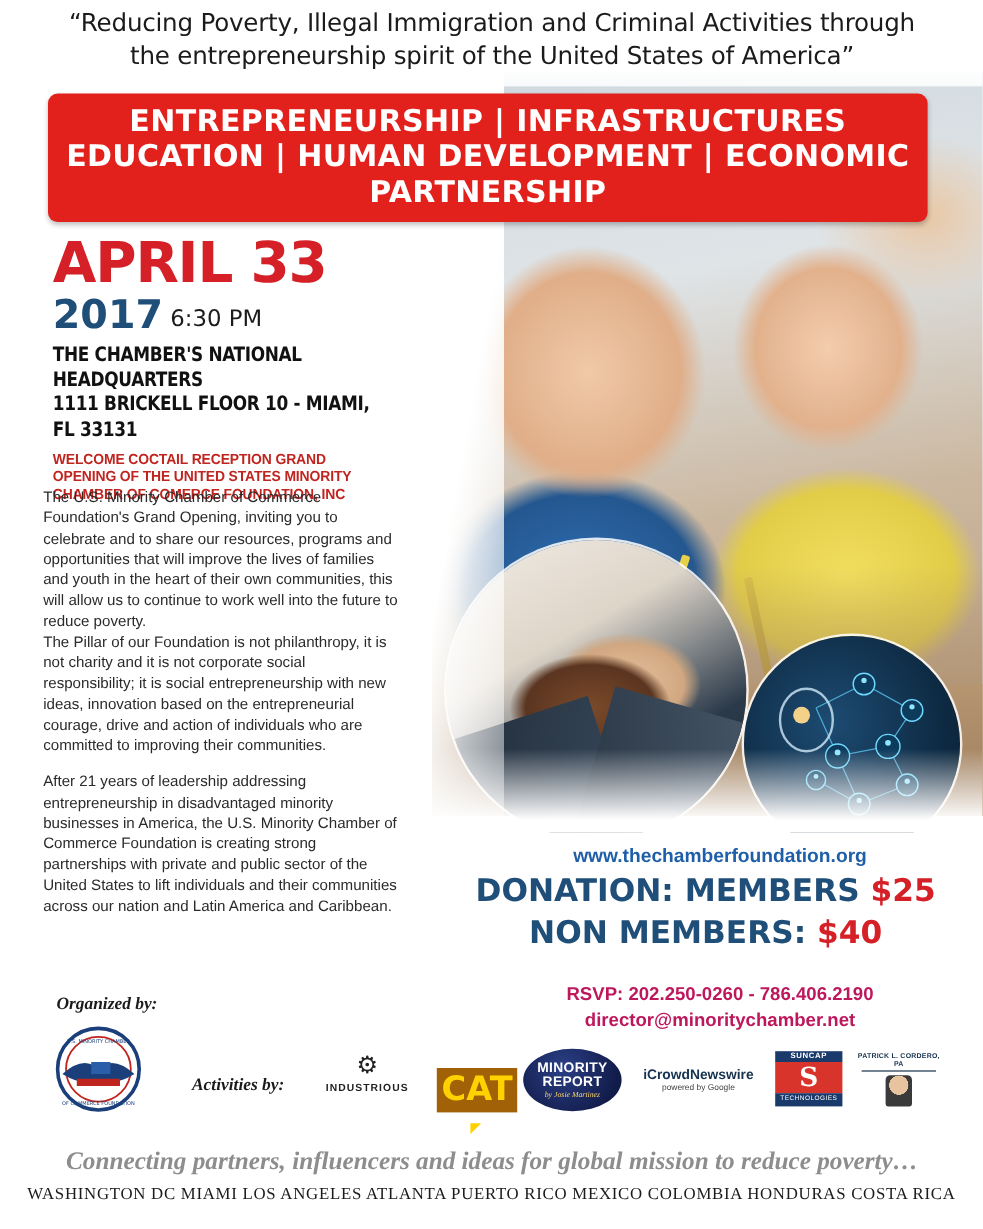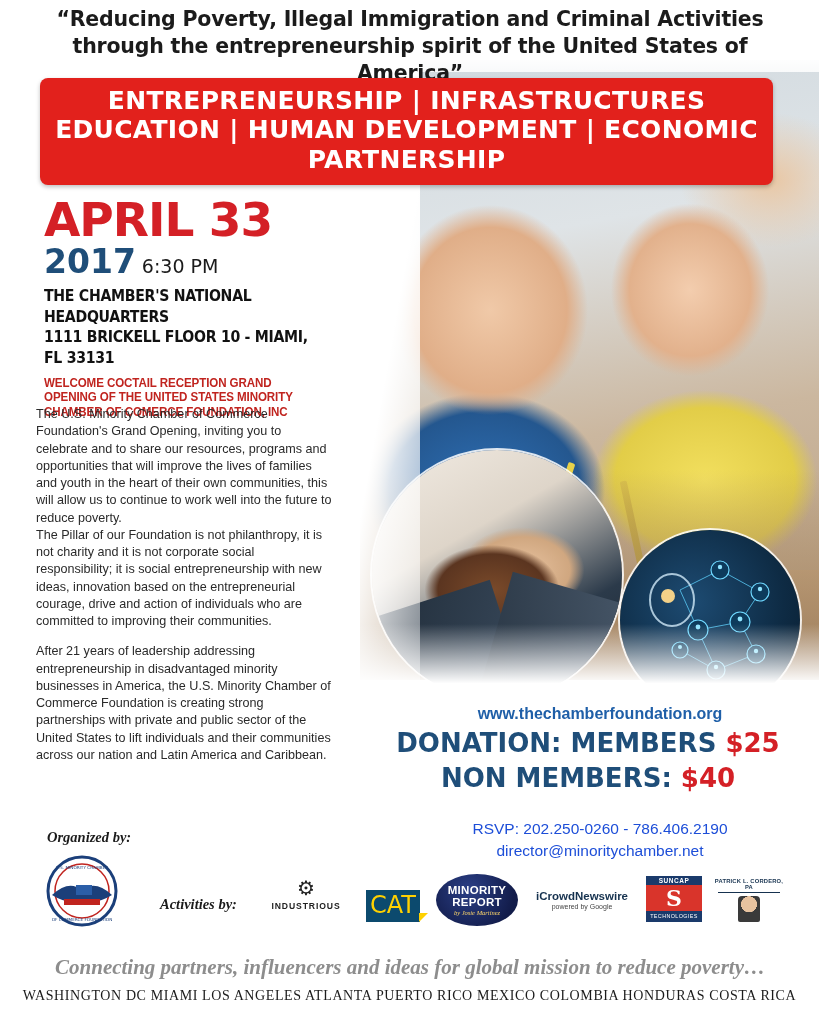--- a/index.html
+++ b/index.html
@@ -136,21 +136,21 @@
 
   
   .content { position: absolute; inset: 0; }
 
   .headline-quote {
     position: absolute;
     left: 40px; top: 6px;
     width: 740px;
     text-align: center;
     font-family: "DejaVu Sans", sans-serif;
-    font-weight: bold;
+    font-weight: normal;
     font-size: 20.5px;
     line-height: 1.32;
     color: #1b1b1b;
     letter-spacing: -0.2px;
   }
 
   .red-banner {
     position: absolute;
     left: 40px; top: 78px;
     width: 733px;
@@ -262,24 +262,24 @@
     margin-top: 4px;
   }
   .donation .line2 .amt { color: #d42026; }
 
   .rsvp {
     position: absolute;
     left: 400px; top: 818px;
     width: 400px;
     text-align: center;
     font-family: "Liberation Sans", sans-serif;
-    font-weight: normal;
+    font-weight: bold;
     font-size: 15.5px;
     line-height: 1.45;
-    color: #1d4ed8;
+    color: #be185d;
   }
 
   .organized-label {
     position: absolute;
     left: 47px; top: 829px;
     font-family: "Liberation Serif", serif;
     font-style: italic;
     font-weight: bold;
     font-size: 14.5px;
     color: #1b1b1b;
@@ -311,22 +311,22 @@
   .sp-industrious { left: 0px; top: 6px; width: 76px; }
   .sp-industrious .glyph {
     font-size: 20px; line-height: 1; color: #222;
   }
   .sp-industrious .nm {
     font-family: Liberation Sans, sans-serif;
     font-size: 8.6px; font-weight: bold; letter-spacing: .9px; color: #222; margin-top: 3px;
   }
   .sp-cat { left: 96px; top: 18px; width: 66px; }
   .sp-cat .box {
-    background: #0c4a6e; color: #ffd100; font-family: "DejaVu Sans", sans-serif;
-    font-weight: normal; font-size: 24px; padding: 1px 4px 3px; display: inline-block;
+    background: #a16207; color: #ffd100; font-family: "DejaVu Sans", sans-serif;
+    font-weight: bold; font-size: 28px; padding: 1px 4px 3px; display: inline-block;
     letter-spacing: 0px;
   }
   .sp-cat .tri {
     display: inline-block; width: 0; height: 0;
     border-left: 9px solid #ffd100; border-bottom: 9px solid transparent;
     vertical-align: bottom; margin-left: -1px;
   }
   .sp-minority {
     left: 168px; top: 2px; width: 82px; height: 52px;
     border-radius: 50%;

